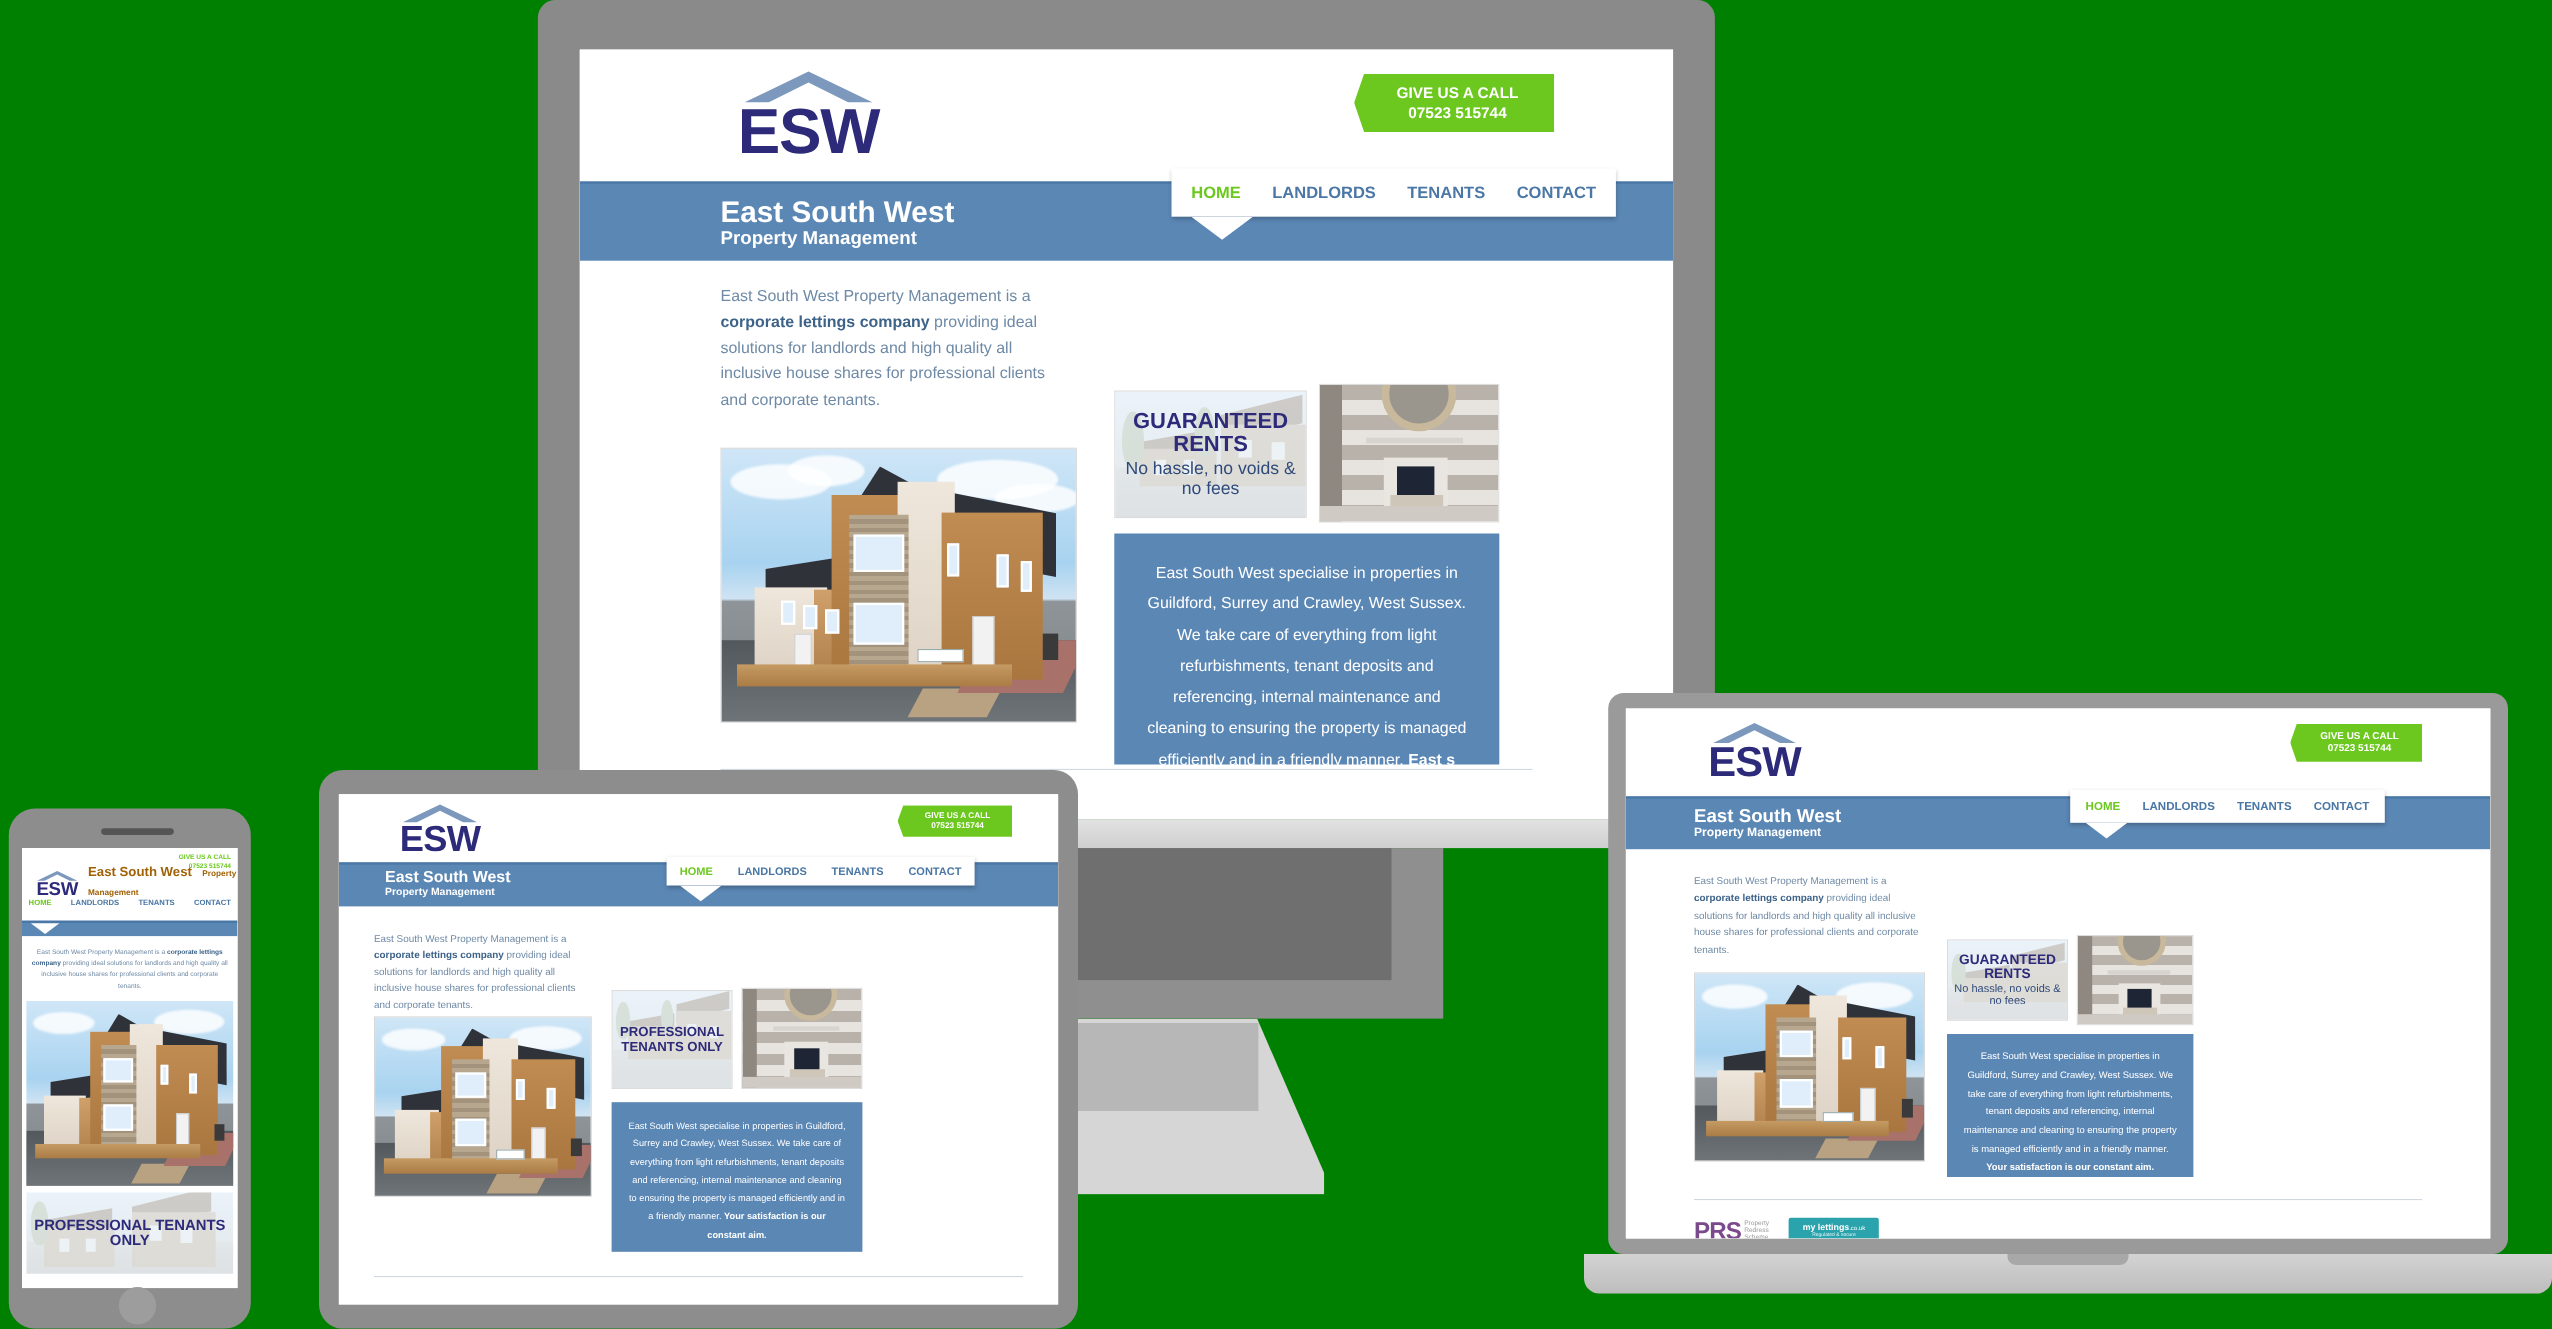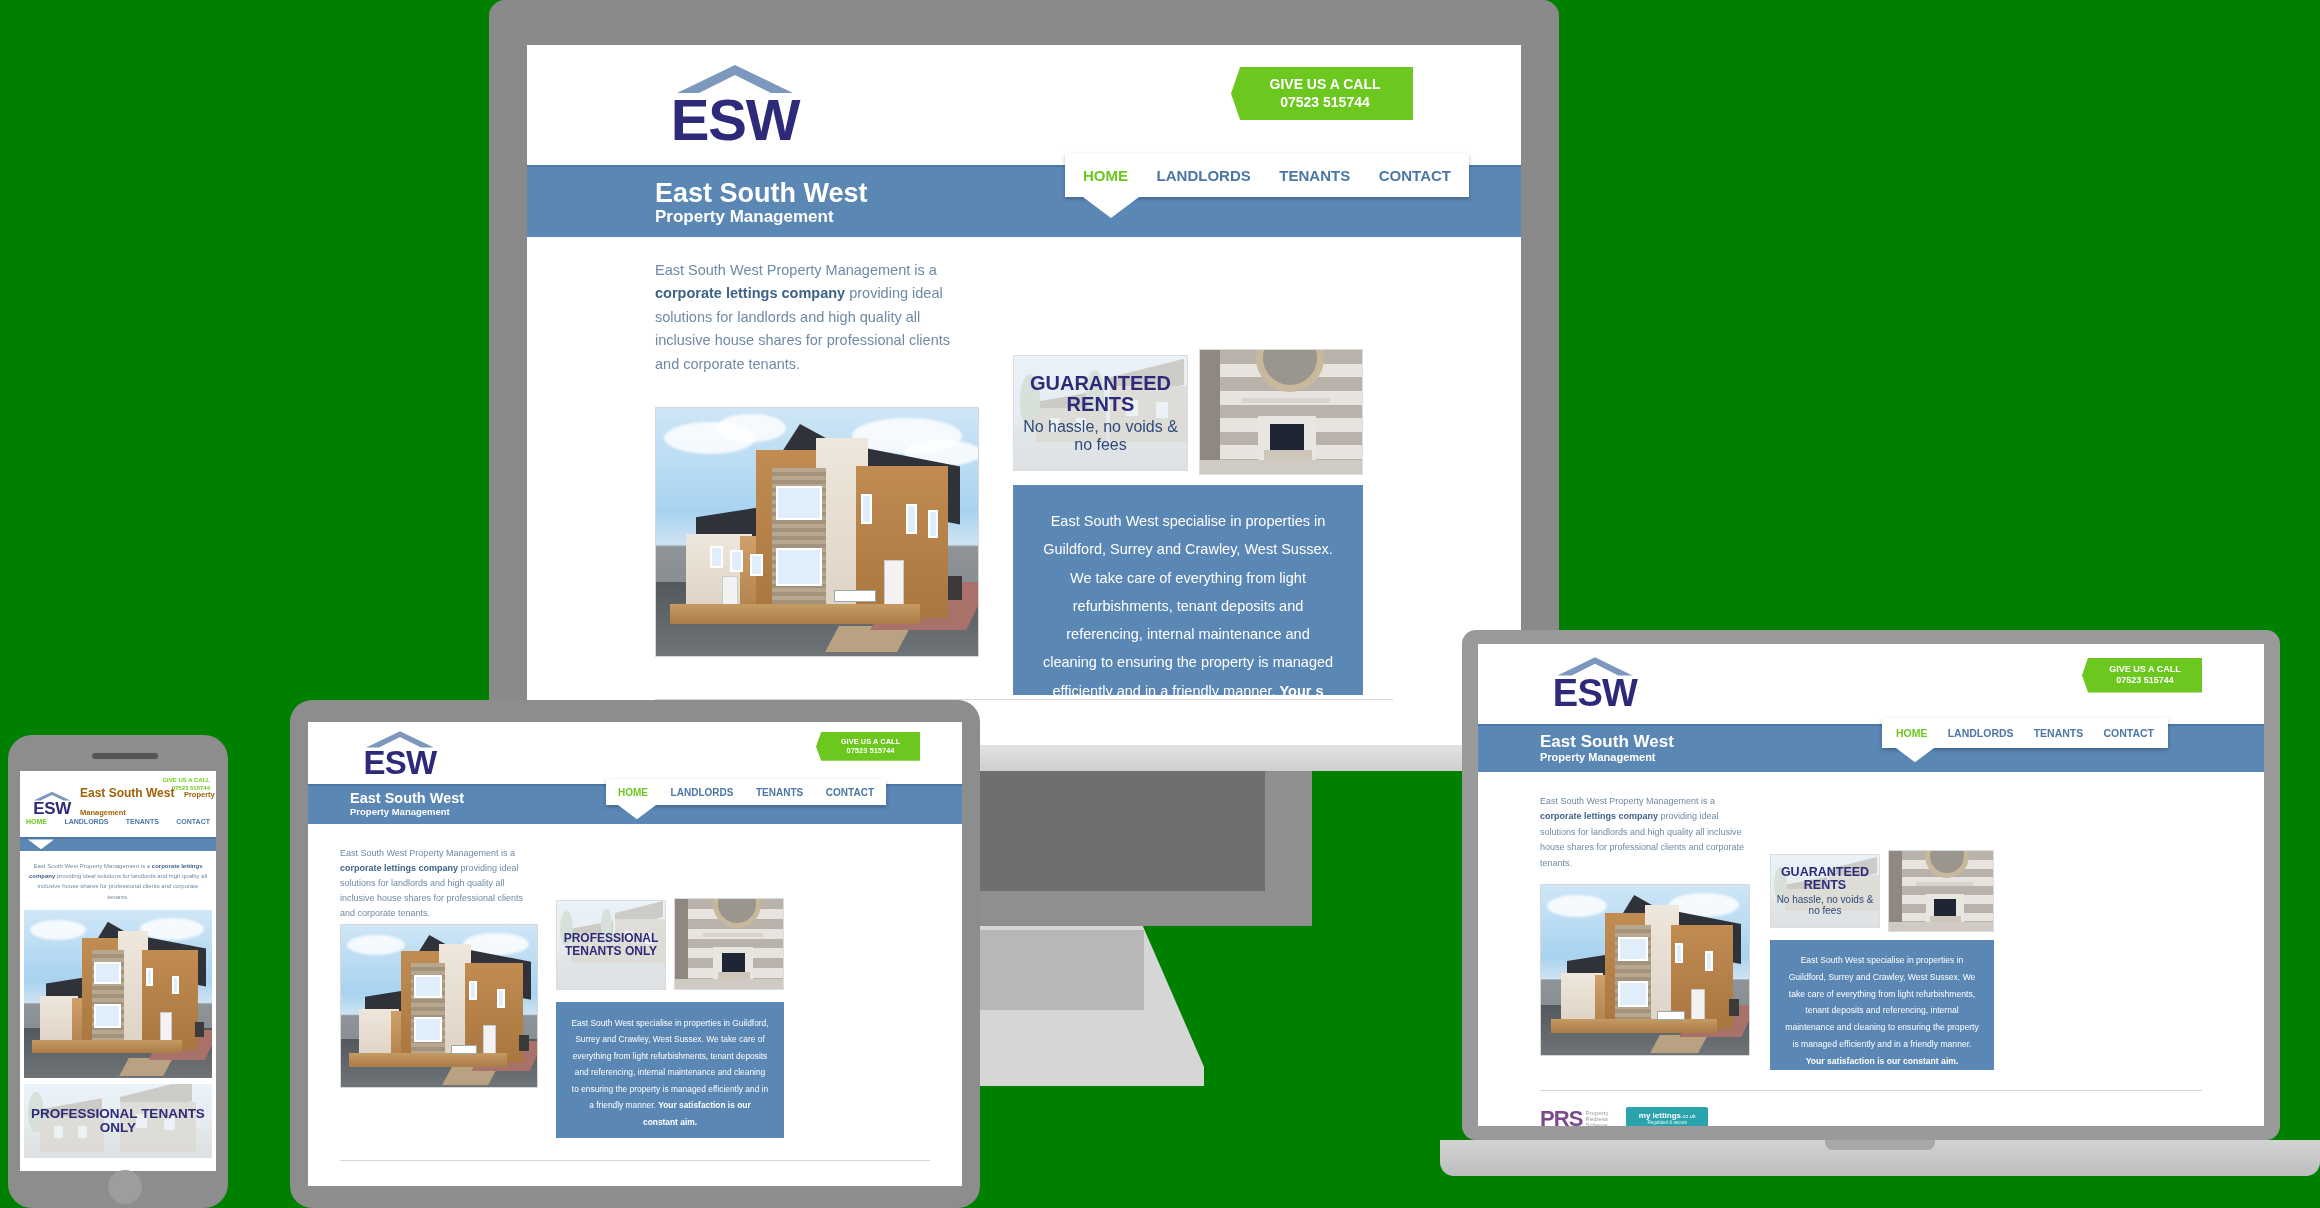--- a/index.html
+++ b/index.html
@@ -267,21 +267,21 @@
             <div class="fp-side" style="width:20px;"></div>
             <div class="fp-mirror" style="left:56px;top:-26px;width:68px;height:68px;border-width:7px;"></div>
             <div class="fp-shelf" style="left:42px;top:48px;width:88px;height:5px;"></div>
             <div class="fp-surr" style="left:58px;top:66px;width:58px;height:56px;"></div>
             <div class="fp-open" style="left:70px;top:74px;width:34px;height:30px;"></div>
             <div class="fp-hearth" style="left:64px;top:100px;width:48px;height:18px;"></div>
             <div class="fp-floor" style="height:14px;"></div>
           </div>
 
           <div class="blue-panel" style="position:absolute;left:486px;top:248px;width:350px;height:210px;padding:22px 26px;font-size:14.5px;line-height:1.95;">
-            <span>East South West specialise in properties in Guildford, Surrey and Crawley, West Sussex. We take care of everything from light refurbishments, tenant deposits and referencing, internal maintenance and cleaning to ensuring the property is managed efficiently and in a friendly manner. </span><b>Your s</b>
+            <span>East South West specialise in properties in Guildford, Surrey and Crawley, West Sussex. We take care of everything from light refurbishments, tenant deposits and referencing, internal maintenance and cleaning to ensuring the property is managed efficiently and in a friendly manner. </span><b>East s</b>
           </div>
 
           <div style="position:absolute;left:128px;top:462px;right:128px;height:1px;background:#cfd8e0;"></div>
         </div>
 
       </div>
     </div>
   </div>
   <div class="dk-chin"></div>
   <div class="dk-neck"></div>

